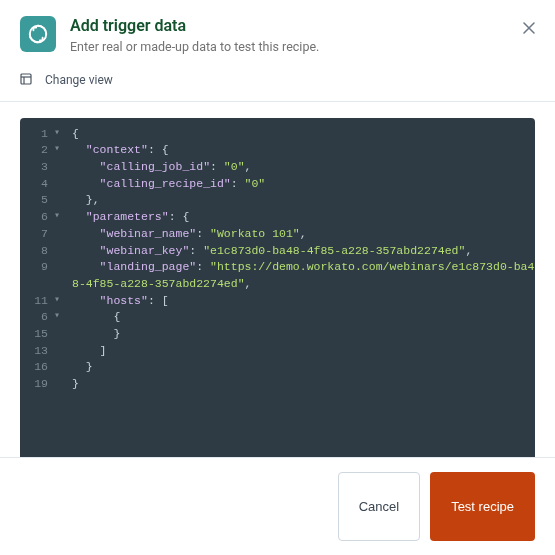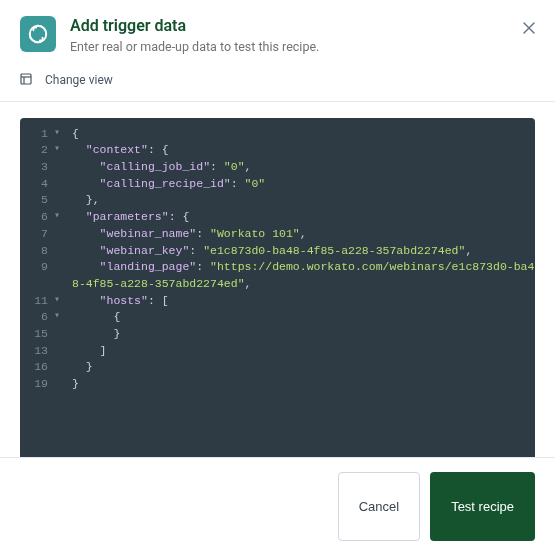--- a/index.html
+++ b/index.html
@@ -129,21 +129,21 @@
     cursor: pointer;
     border: 1px solid transparent;
     font-weight: 500;
   }
   .btn-secondary {
     background: #fff;
     border-color: #cfd7df;
     color: #3a4550;
   }
   .btn-primary {
-    background: #14532d;
+    background: #c2410c;
     color: #fff;
   }
 </style>
 </head>
 <body>
 
 <div class="header">
   <div class="app-icon">
     <svg viewBox="0 0 24 24" fill="none" stroke="#fff" stroke-width="2">
       <circle cx="12" cy="12" r="9"></circle>

